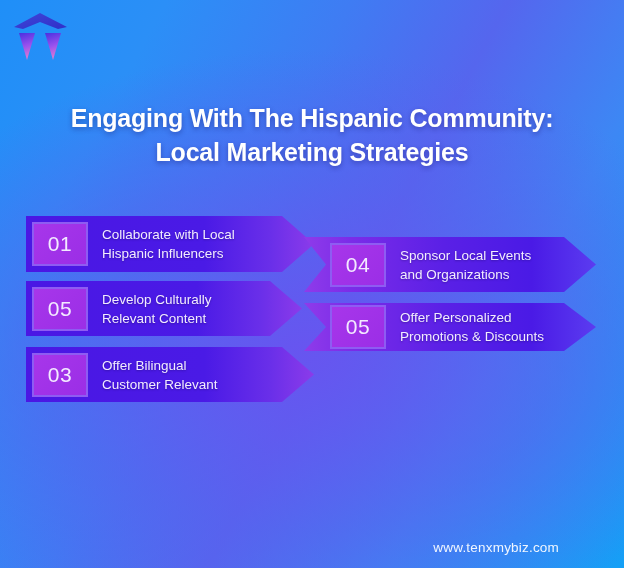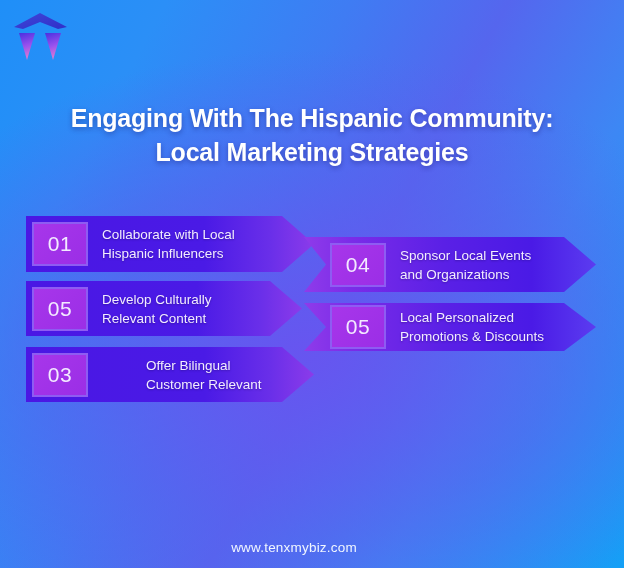--- a/index.html
+++ b/index.html
@@ -100,24 +100,24 @@
     font-size: 13.5px;
     line-height: 19px;
     font-weight: normal;
     text-shadow: 0 1px 2px rgba(20,10,70,0.35);
   }
   .label .l2 { display: block; }
 
   
   .footer {
     position: absolute;
-    left: 16px;
+    left: 3px;
     top: 540px;
     width: 556px;
-    text-align: center;
+    text-align: right;
     color: #f0f6ff;
     font-size: 13.5px;
     letter-spacing: 0.2px;
   }
 </style>
 </head>
 <body>
 
 <div class="poster">
 
@@ -156,40 +156,40 @@
     </div>
 
     <div class="arrow left" style="left:26px; top:281px; width:276px; height:55px;">
       <div class="badge">05</div>
       <div class="label">
         <span class="l1">Develop Culturally</span>
         <span class="l2">Relevant Content</span>
       </div>
     </div>
 
-    <div class="arrow left" style="left:26px; top:347px; width:288px; height:55px;gap:44px;">
+    <div class="arrow left" style="left:26px; top:347px; width:288px; height:55px;">
       <div class="badge">03</div>
       <div class="label">
         <span class="l1">Offer Bilingual</span>
         <span class="l2">Customer Relevant</span>
       </div>
     </div>
 
     <div class="arrow right" style="left:304px; top:237px; width:292px; height:55px;">
       <div class="badge">04</div>
       <div class="label">
         <span class="l1">Sponsor Local Events</span>
         <span class="l2">and Organizations</span>
       </div>
     </div>
 
     <div class="arrow right" style="left:304px; top:303px; width:292px; height:48px;">
       <div class="badge">05</div>
       <div class="label">
-        <span class="l1">Local Personalized</span>
+        <span class="l1">Offer Personalized</span>
         <span class="l2">Promotions &amp; Discounts</span>
       </div>
     </div>
 
   </div>
 
   <div class="footer">www.tenxmybiz.com</div>
 
 </div>
 

